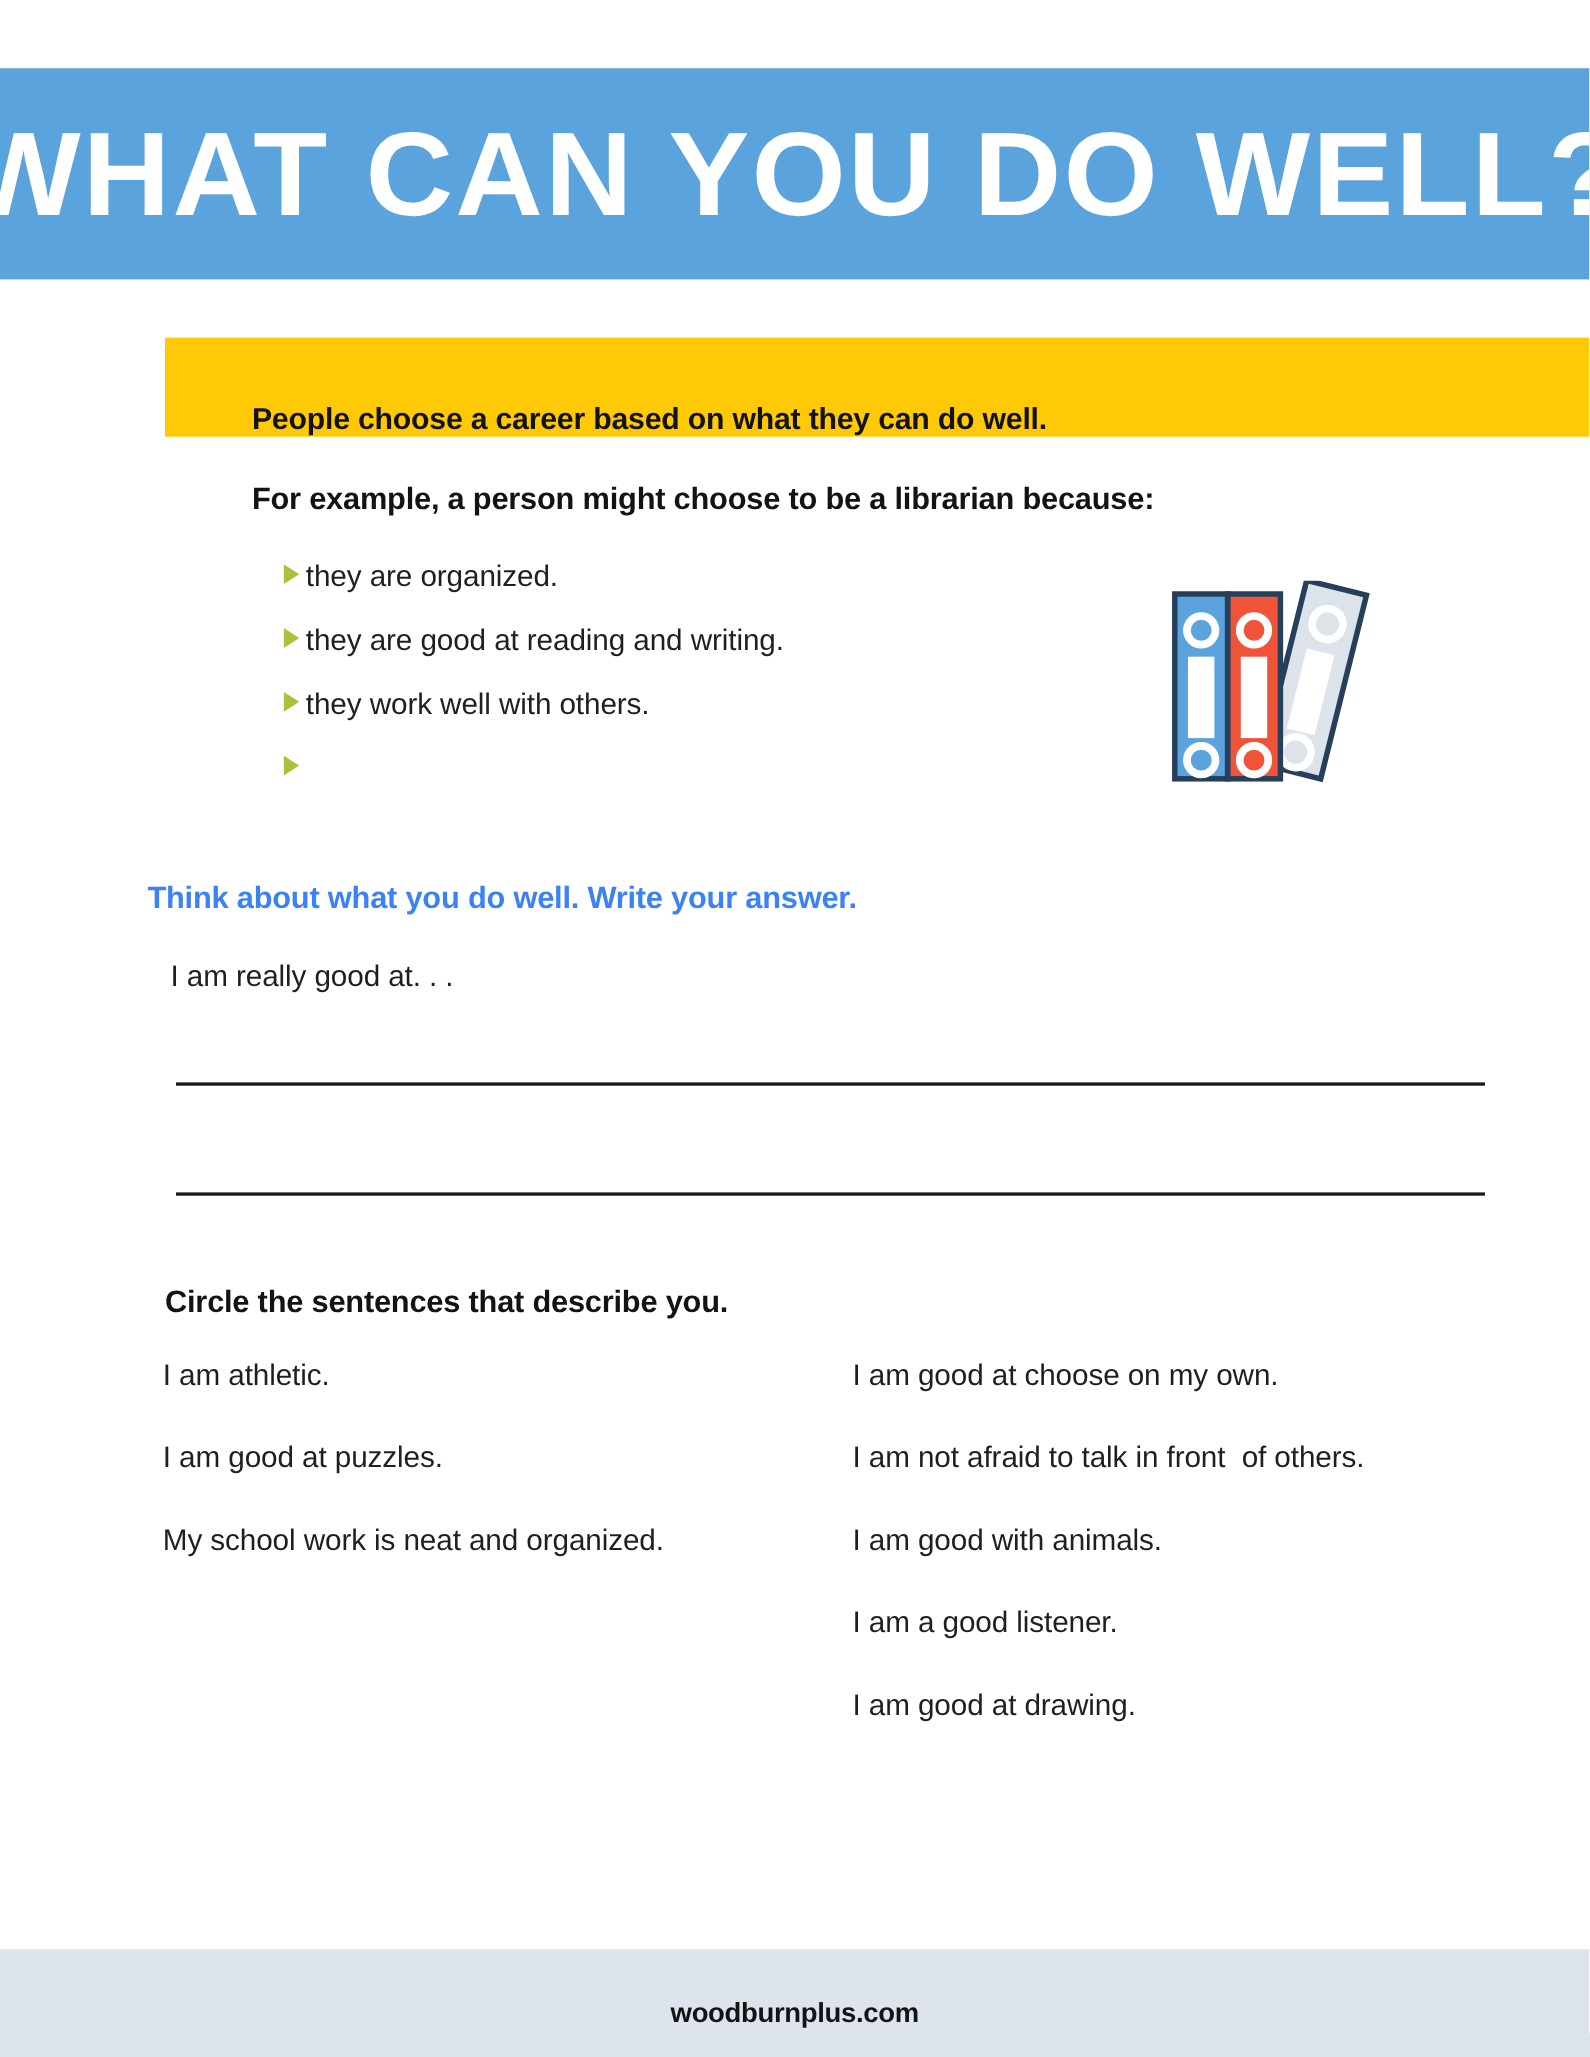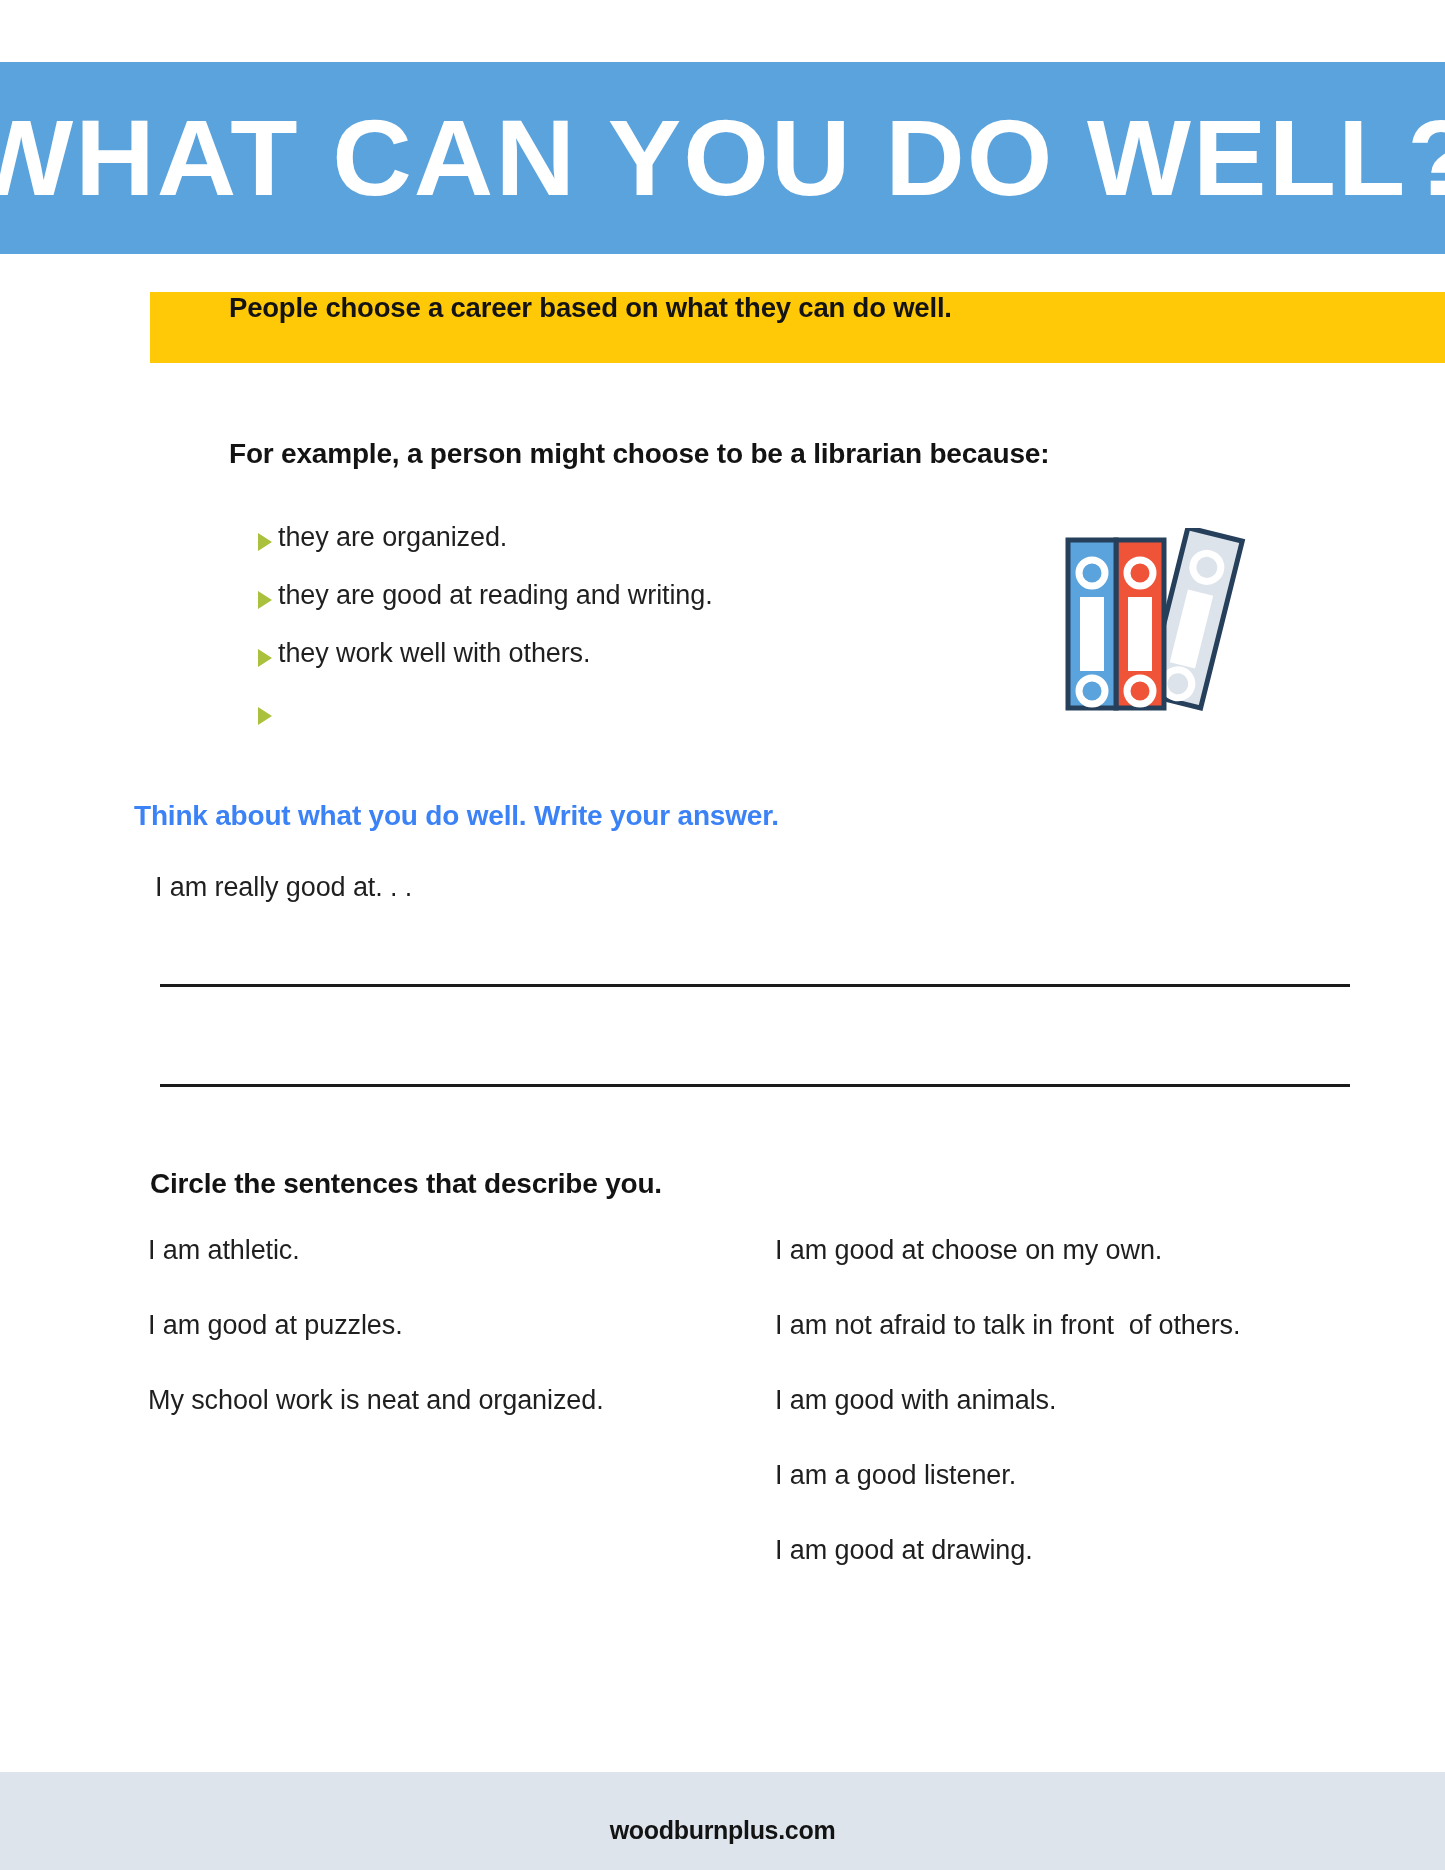--- a/index.html
+++ b/index.html
@@ -37,26 +37,26 @@
     line-height: 1;
     transform: scaleX(1.02);
     white-space: nowrap;
     margin: 0;
   }
 
   
   .callout-bar {
     position: absolute;
     left: 150px;
-    top: 292px;
+    top: 307px;
     width: 1295px;
-    height: 71px;
+    height: 90px;
     background: #ffc907;
     display: flex;
-    align-items: flex-start;
+    align-items: flex-end;
   }
   .callout-text {
     font-size: 27.5px;
     font-weight: bold;
     color: #131313;
     padding-left: 79px;
     letter-spacing: -0.2px;
   }
 
   
@@ -73,21 +73,21 @@
 
   
   .bullet-list {
     position: absolute;
     left: 258px;
     top: 495px;
     width: 760px;
   }
   .bullet-item {
     display: flex;
-    align-items: flex-end;
+    align-items: center;
     height: 58px;
     font-size: 27px;
     color: #1f1f1f;
   }
   .bullet-arrow {
     width: 0;
     height: 0;
     border-left: 14px solid #a9c13c;
     border-top: 9px solid transparent;
     border-bottom: 9px solid transparent;

